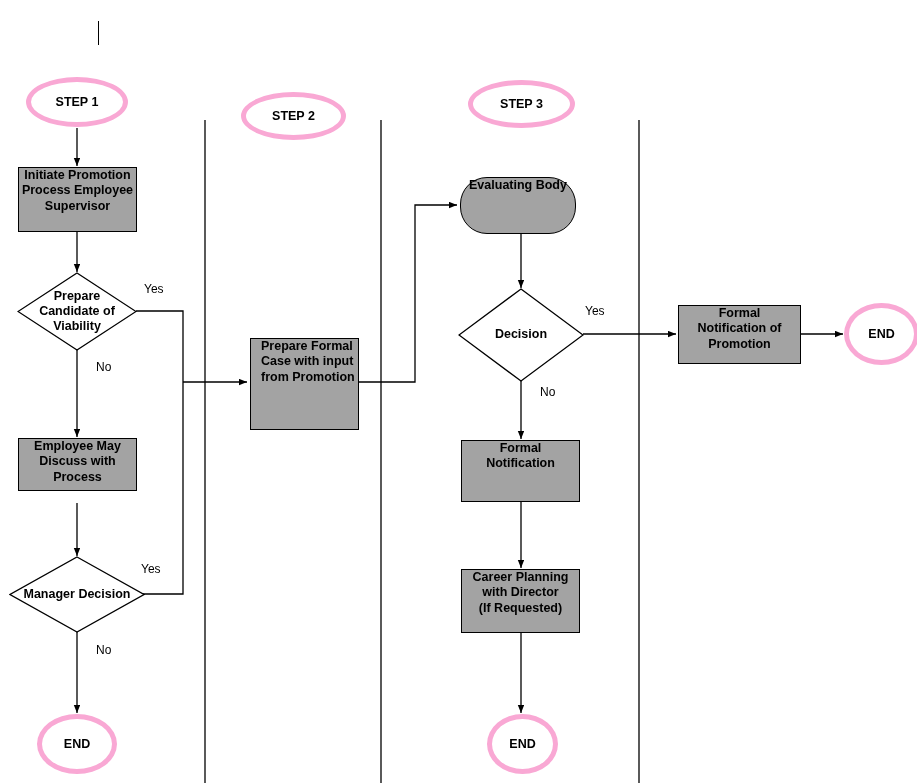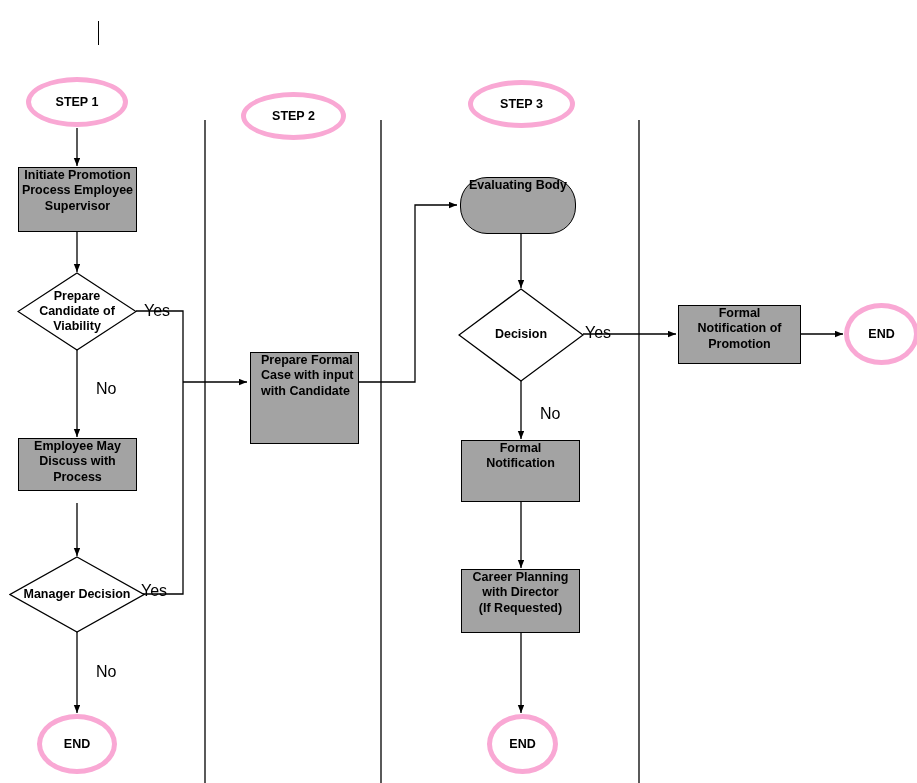--- a/index.html
+++ b/index.html
@@ -34,23 +34,22 @@
 
   .diamond{display:block;}
   .diamond .dlabel{
     position:absolute;left:0;top:0;width:100%;height:100%;
     display:flex;align-items:center;justify-content:center;
     text-align:center;font-size:12.5px;font-weight:bold;line-height:1.22;
     pointer-events:none;
   }
 
   .edge-label{
-    position:absolute;font-size:16px;font-weight:normal;color:#000;
+    position:absolute;font-size:12px;font-weight:normal;color:#000;
     white-space:nowrap;
-    margin-top:20px;
   }
 </style>
 </head>
 <body>
 
 <div id="page">
 
   <div id="title-caret"></div>
 
   <svg id="wires" viewBox="0 0 917 783" xmlns="http://www.w3.org/2000/svg">
@@ -152,25 +151,25 @@
     </div>
   </div>
 
   <div class="edge-label" style="left:141px;top:562px;">Yes</div>
   <div class="edge-label" style="left:96px;top:643px;">No</div>
 
   <div class="node oval" style="left:37px;top:714px;width:80px;height:60px;">
     <span>END</span>
   </div>
 
-  <div class="node box leftish" style="left:250px;top:352px;width:109px;height:92px;">
+  <div class="node box leftish" style="left:250px;top:338px;width:109px;height:92px;">
     <div>
       <div>Prepare Formal</div>
       <div>Case with input</div>
-      <div>with Candidate</div>
+      <div>from Promotion</div>
     </div>
   </div>
 
   <div class="node box" style="left:460px;top:177px;width:116px;height:57px;border-radius:27px;">
     <div>Evaluating Body</div>
   </div>
 
   <div class="node diamond" style="left:458px;top:288px;width:126px;height:94px;">
     <svg width="126" height="94" viewBox="0 0 126 94" xmlns="http://www.w3.org/2000/svg">
       <polygon points="63,1 125,47 63,93 1,47" fill="#fff" stroke="#000" stroke-width="1.3"></polygon>

